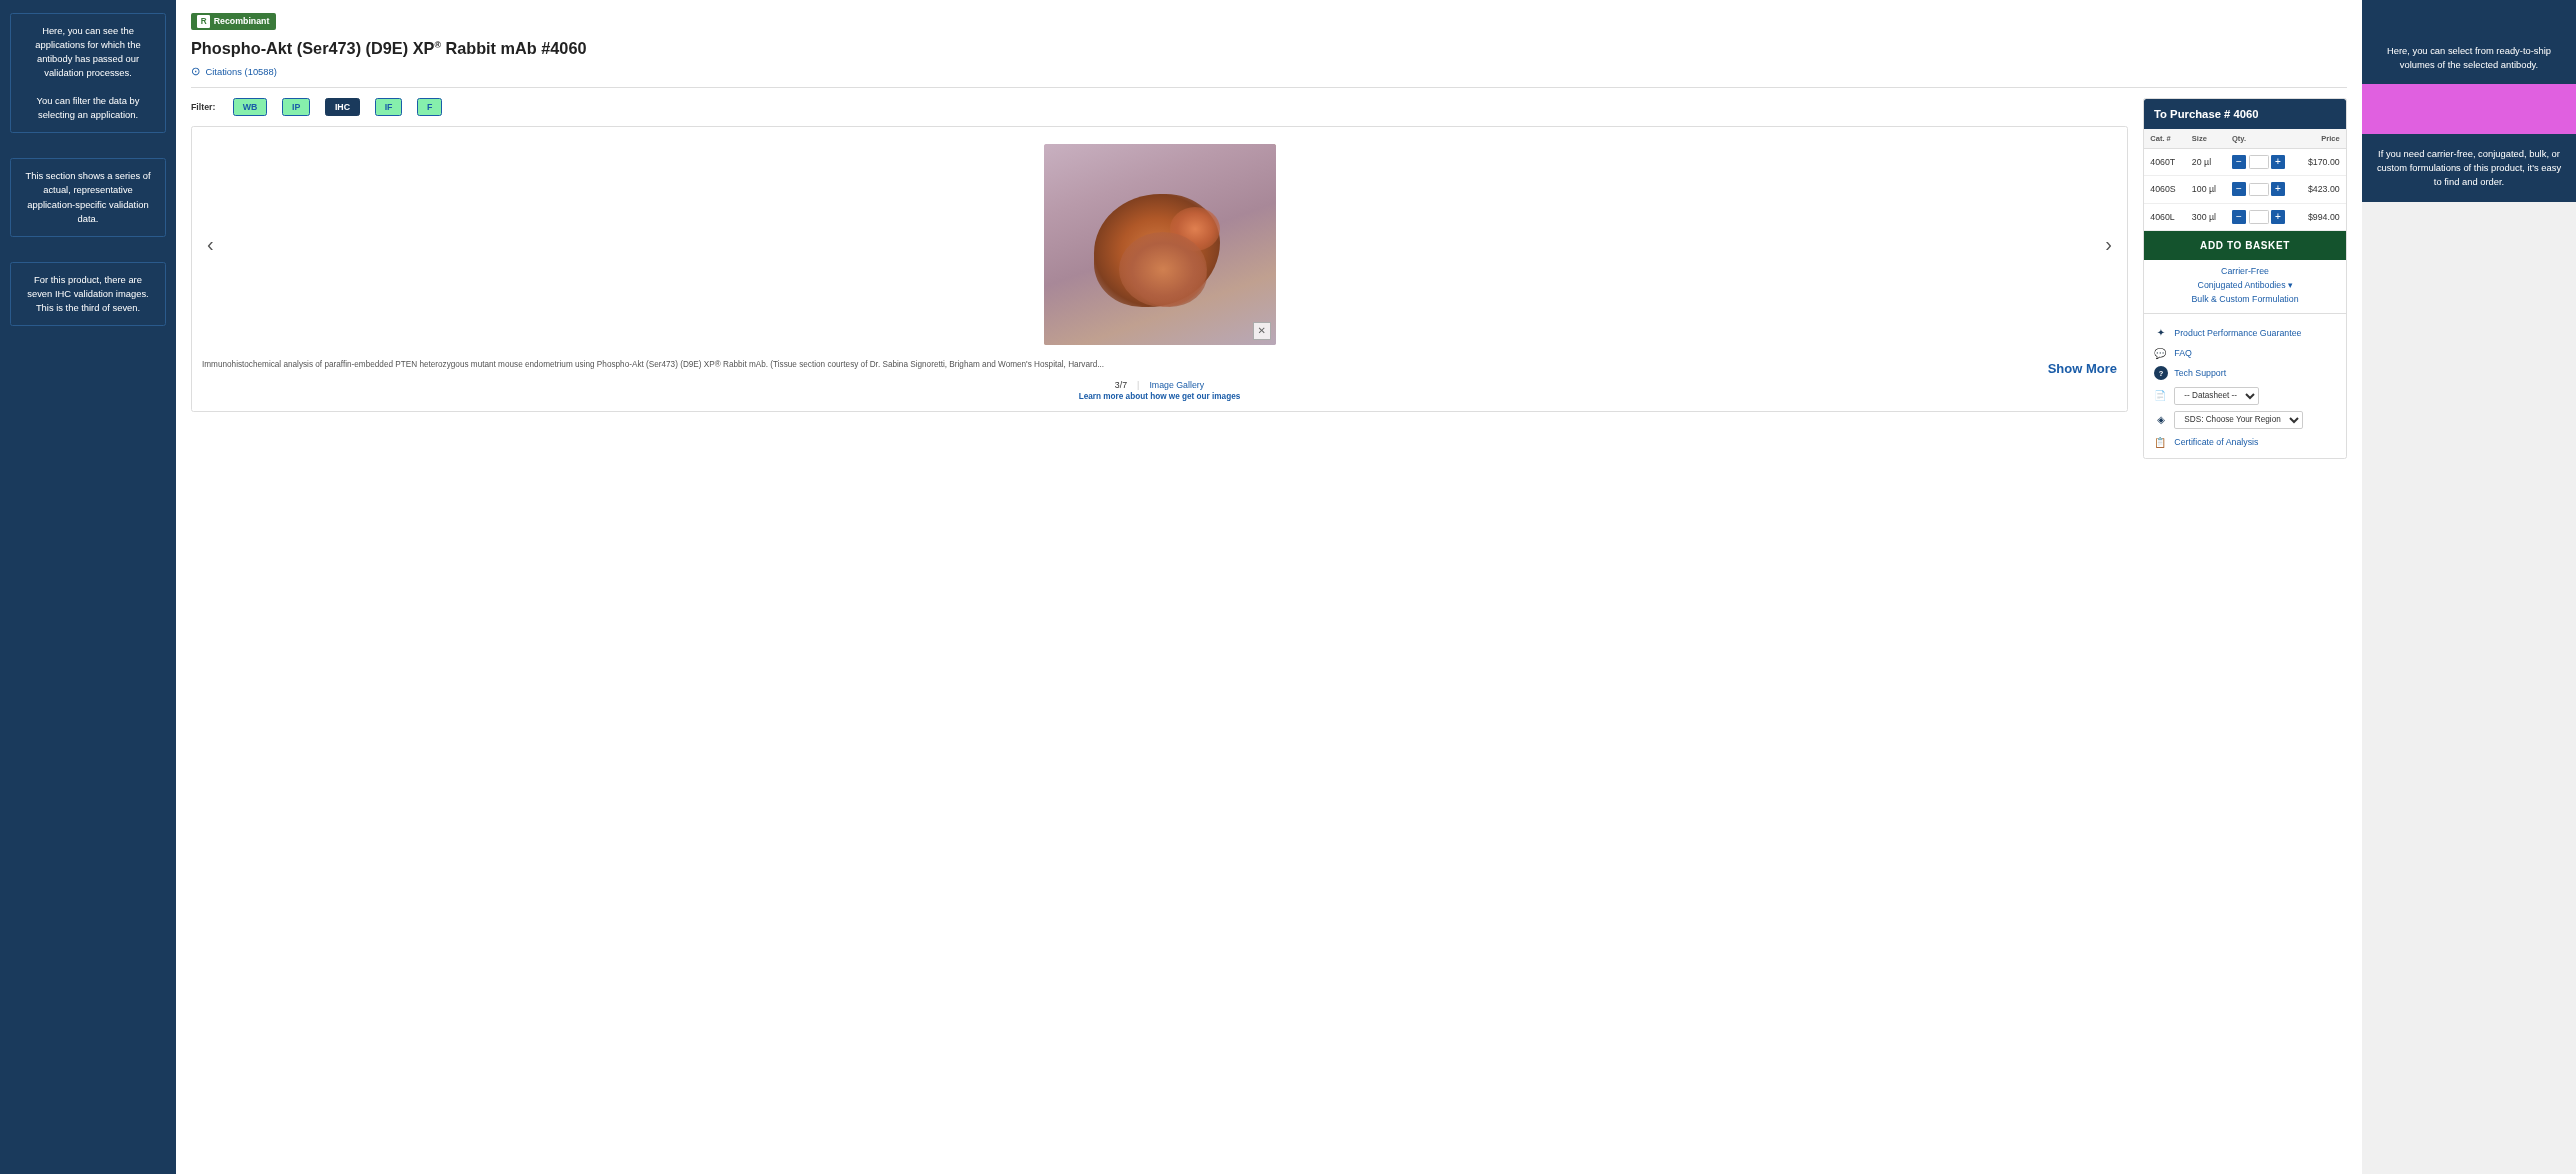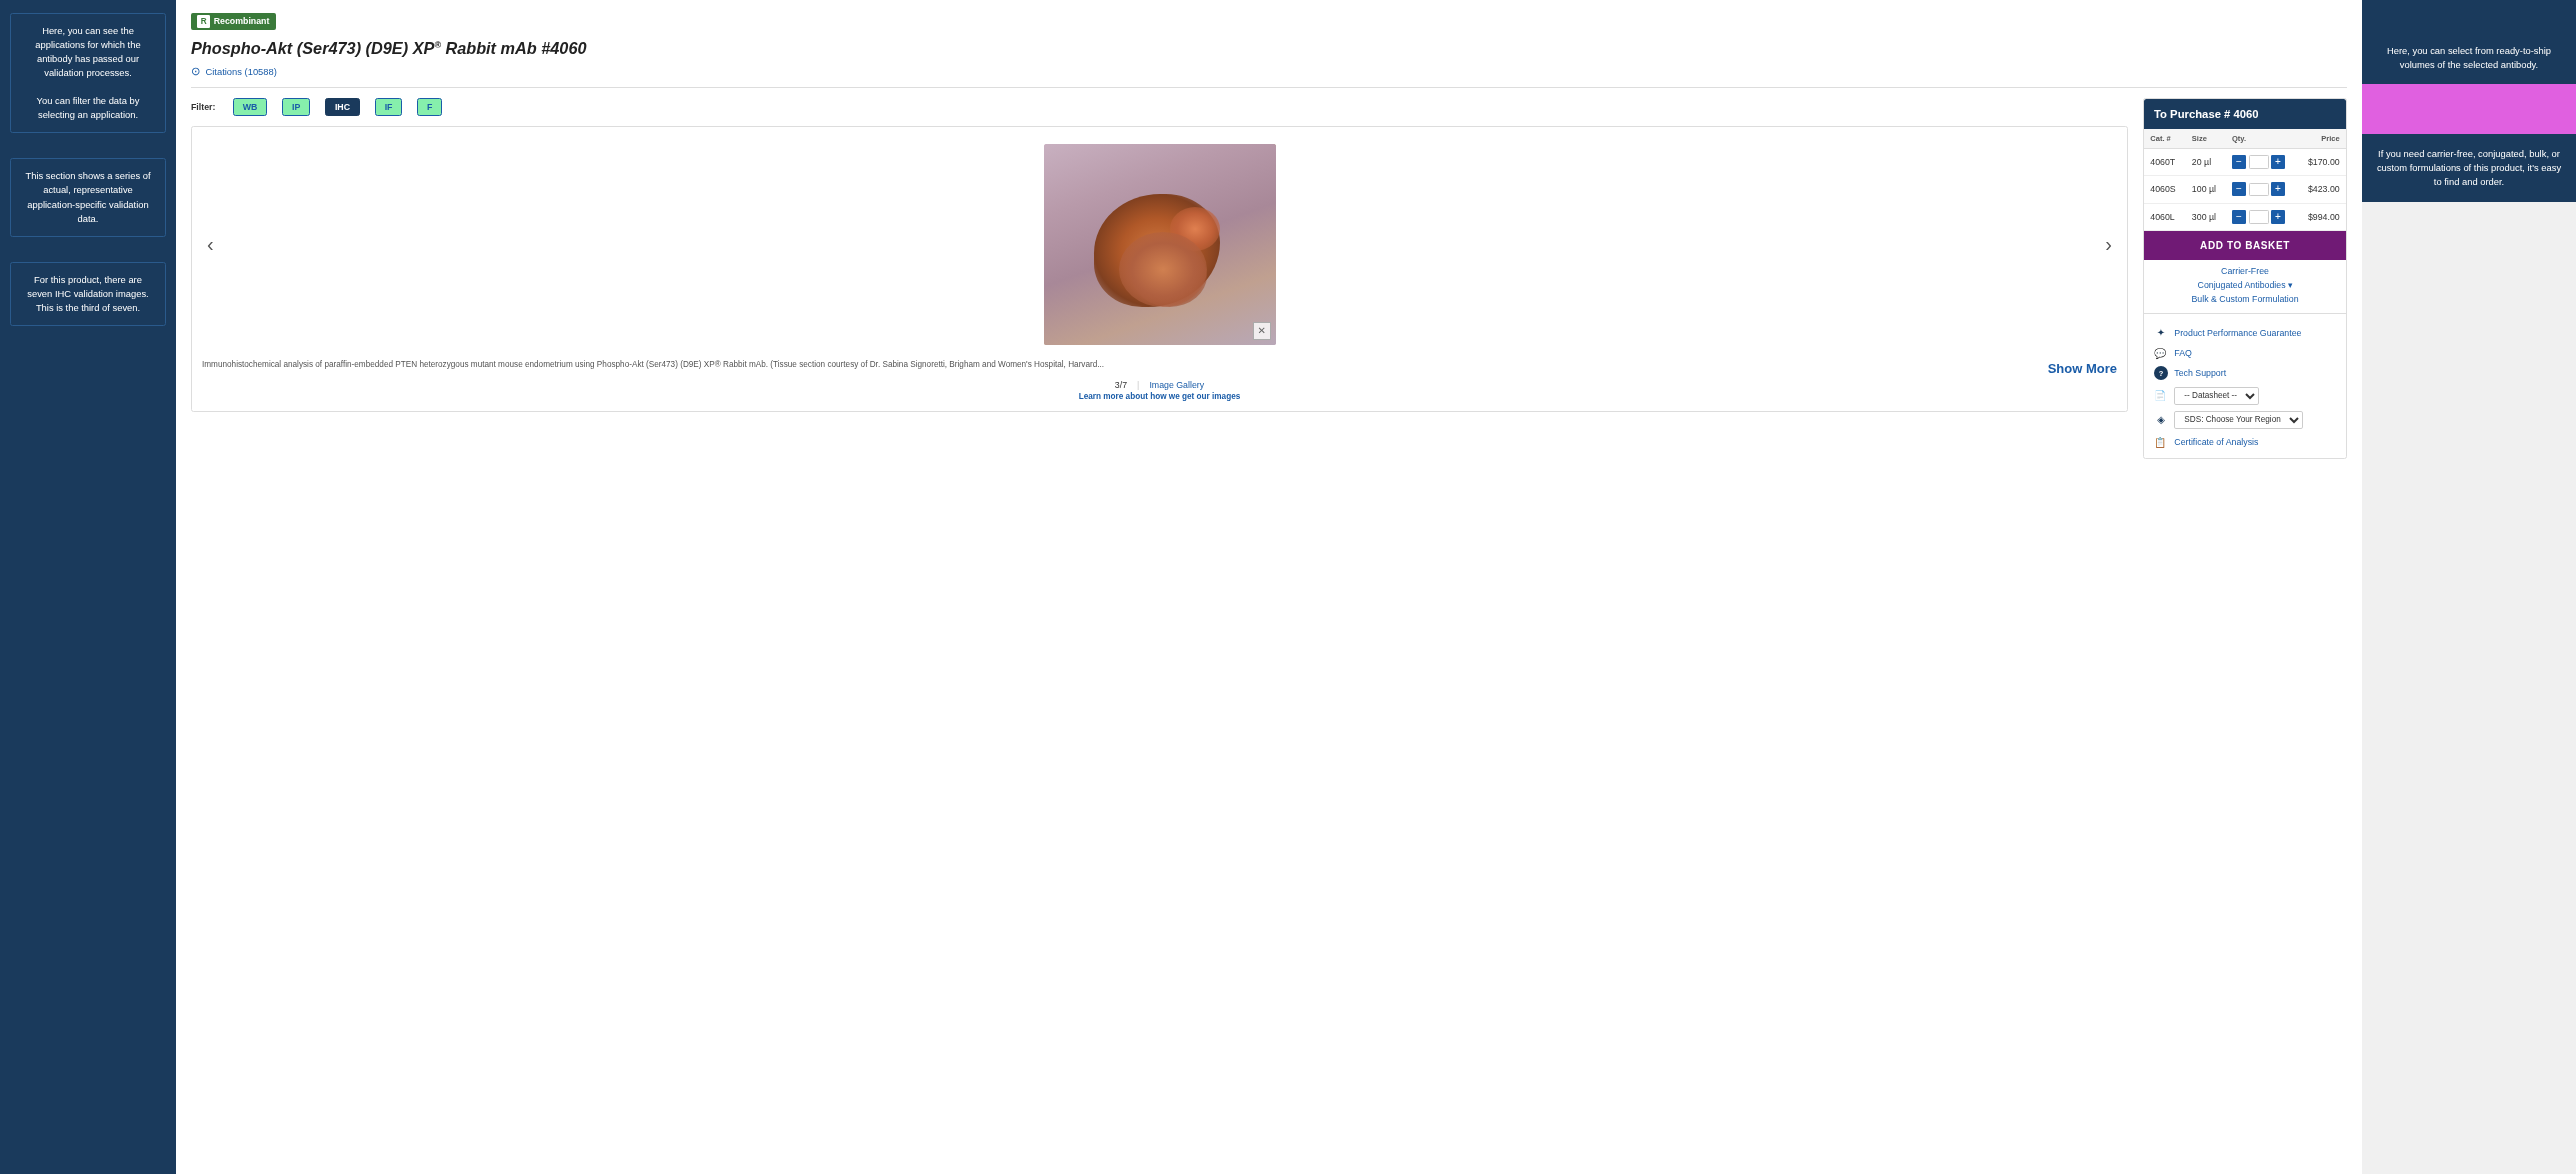--- a/index.html
+++ b/index.html
@@ -107,21 +107,20 @@
       border-radius: 1.3px;
       font-size: 8.2px;
     }
 
     .product-title {
       font-size: 16.3px;
       font-weight: bold;
       color: #222;
       margin-bottom: 6.3px;
       line-height: 1.3;
-      font-style: italic;
     }
 
     .product-title sup {
       font-size: 8.8px;
     }
 
     .citations-row {
       display: flex;
       align-items: center;
       gap: 5px;
@@ -362,21 +361,21 @@
       border-radius: 1.3px;
     }
 
     .price-cell {
       text-align: right;
       font-size: 8.8px;
     }
 
     .add-to-basket-btn {
       width: 100%;
-      background: #701a75;
+      background: #14532d;
       color: #fff;
       border: none;
       padding: 8.8px;
       font-size: 10px;
       font-weight: bold;
       cursor: pointer;
       letter-spacing: 0.6px;
     }
 
     .purchase-links {

